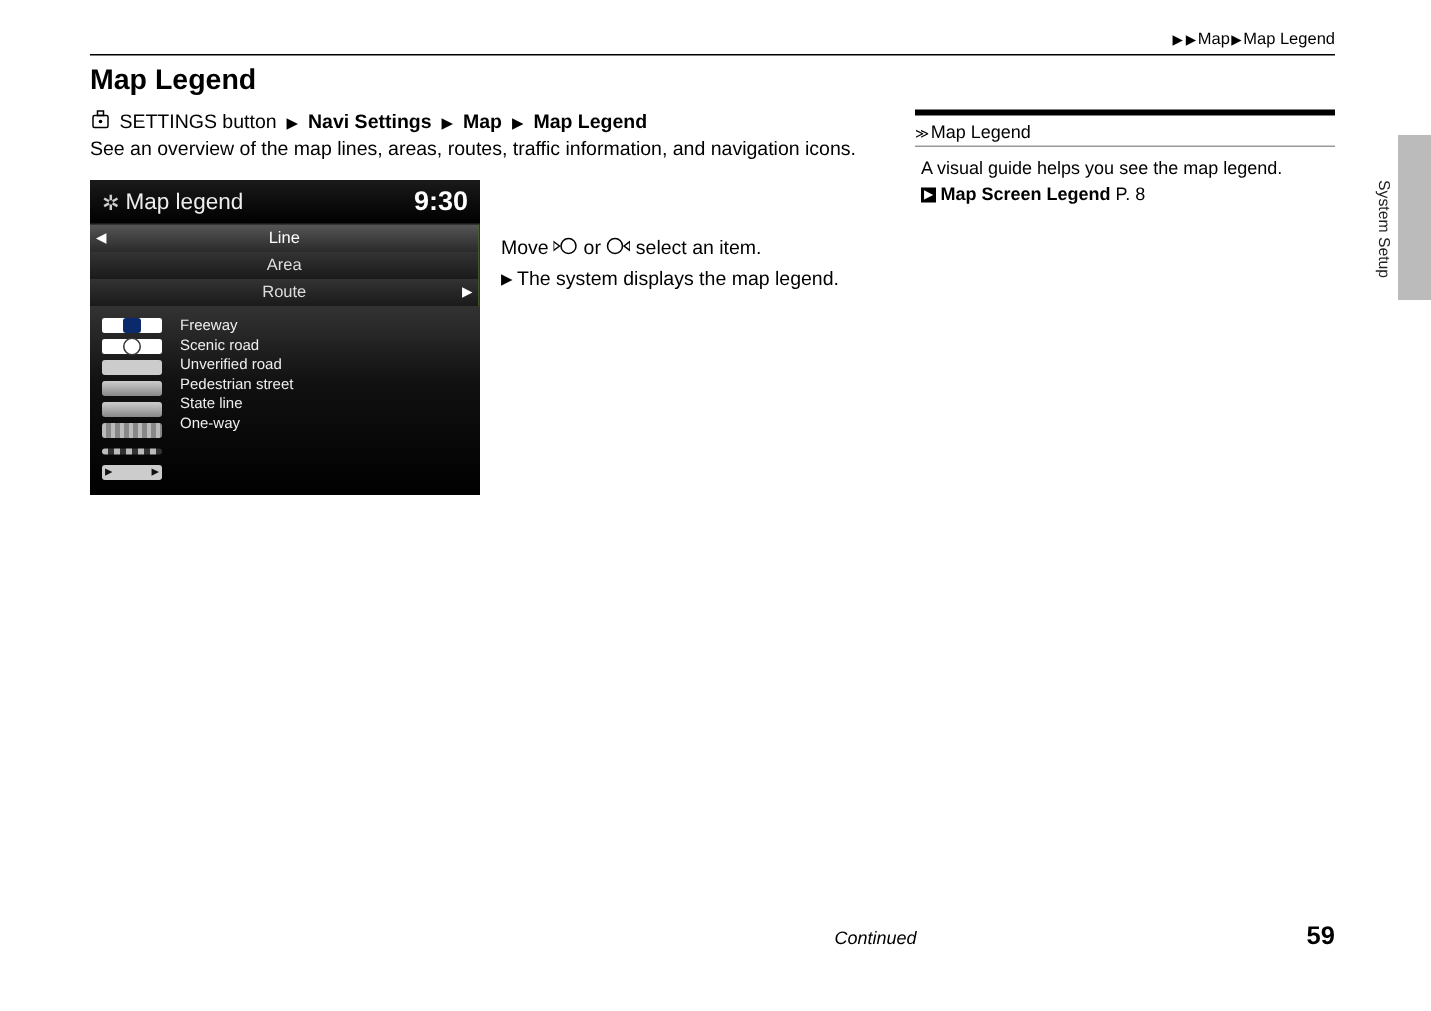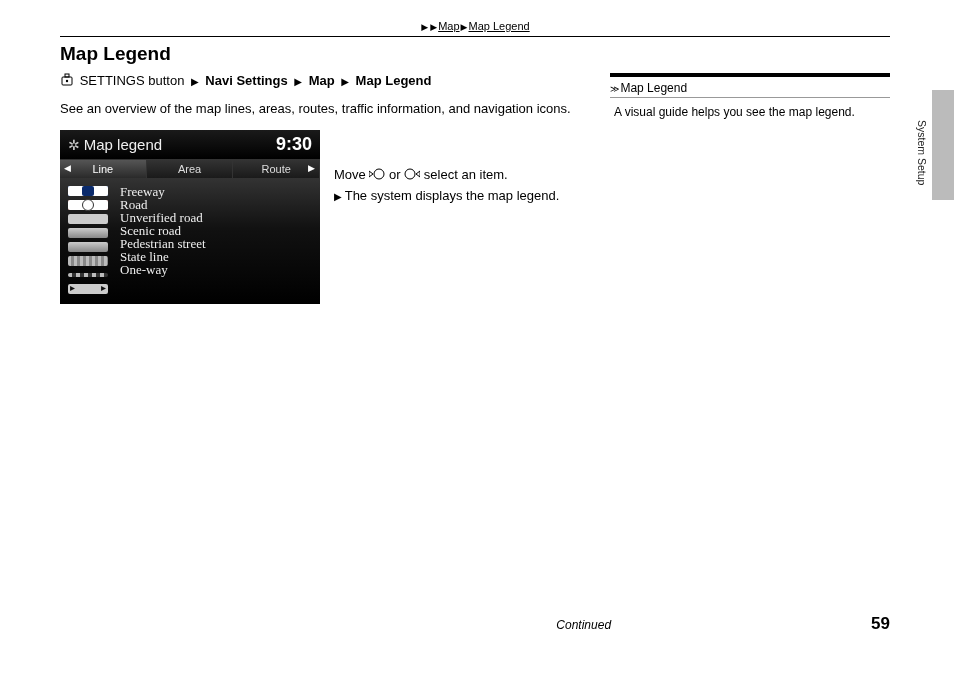--- a/index.html
+++ b/index.html
@@ -12,24 +12,23 @@
     position: relative;
     background: #fff;
   }
   .page {
     position: absolute;
     left: 60px;
     top: 20px;
     width: 830px;
   }
   .breadcrumb-top {
-    text-align: center;
+    text-align: right;
     font-size: 11px;
     padding-bottom: 4px;
-    text-decoration: underline;
   }
   .breadcrumb-top .tri {
     display: inline-block;
     font-size: 9px;
     vertical-align: middle;
     margin: 0 1px;
   }
   .top-rule {
     border: none;
     border-top: 1px solid #000;
@@ -41,21 +40,21 @@
     margin-bottom: 8px;
   }
   .columns {
     display: flex;
     gap: 30px;
   }
   .col-left { flex: 1 1 60%; }
   .col-right { flex: 0 0 280px; }
   .path-line {
     font-size: 13px;
-    margin-bottom: 10px;
+    margin-bottom: 0;
   }
   .path-line .icon-settings {
     display: inline-block;
     vertical-align: middle;
     margin-right: 2px;
   }
   .path-line .tri {
     font-size: 10px;
     vertical-align: middle;
     margin: 0 3px;
@@ -75,20 +74,21 @@
     padding: 4px 8px;
     border-bottom: 1px solid #333;
     background: linear-gradient(#1a1a1a,#000);
   }
   .ss-titlebar .ss-gear { font-size: 14px; color:#ccc; margin-right:4px;}
   .ss-title { font-size: 15px; font-weight: 500; color:#eee; flex:1;}
   .ss-clock { font-size: 18px; font-weight: 700; color:#fff;}
   .ss-tabs {
     display: flex;
     background: #84cc16;
+    flex-direction: column;
   }
   .ss-tab {
     flex: 1;
     text-align: center;
     font-size: 11px;
     padding: 3px 0;
     color: #ddd;
     border-right: 1px solid #333;
     background: linear-gradient(#333,#1a1a1a);
     position: relative;
@@ -148,26 +148,25 @@
   .road-chip.ped { background:linear-gradient(90deg,#bbb 0,#bbb 3px,#888 3px,#888 6px); background-size:6px 100%;}
   .road-chip.stateline { background:repeating-linear-gradient(90deg,#bbb 0 4px,#333 4px 8px); height:4px; margin:3px 0;}
   .road-chip.oneway { background:#ccc; position:relative;}
   .road-chip.oneway::before, .road-chip.oneway::after {
     content:"▸"; position:absolute; font-size:10px; color:#111; top:-2px;
   }
   .road-chip.oneway::before { left:2px;}
   .road-chip.oneway::after { right:2px;}
   .ss-list {
     flex: 1;
-    font-size: 13px;
+    font-size: 10px;
     color: #eee;
     line-height: 13px;
     padding-left: 4px;
     padding-top: 1px;
-    font-family: Liberation Serif, serif;
   }
   .ss-list div { white-space: nowrap; }
   .instruct { font-size: 13px; line-height: 1.5; margin-top: 35px; }
   .instruct .tri { font-size: 10px; vertical-align: middle; margin-right: 3px;}
   .knob-glyph {
     display: inline-block;
     vertical-align: middle;
   }
   .sidebar {
     border-top: 4px solid #000000;
@@ -262,23 +261,22 @@
               <div class="road-chip stateroute"></div>
               <div class="road-chip road"></div>
               <div class="road-chip unverified"></div>
               <div class="road-chip scenic"></div>
               <div class="road-chip ped"></div>
               <div class="road-chip stateline"></div>
               <div class="road-chip oneway"></div>
             </div>
             <div class="ss-list">
               <div>Freeway</div>
-              <div>Road</div>
+              <div>Scenic road</div>
               <div>Unverified road</div>
-              <div>Scenic road</div>
               <div>Pedestrian street</div>
               <div>State line</div>
               <div>One-way</div>
             </div>
           </div>
         </div>
 
         <div class="instruct">
           <p>
             <span>Move</span>
@@ -304,20 +302,24 @@
       </div>
     </div>
 
     <div class="col-right">
       <div class="sidebar">
         <div class="sidebar-head">
           <span class="dbl-tri">≫</span><span>Map Legend</span>
         </div>
         <div class="sidebar-body">
           <div>A visual guide helps you see the map legend.</div>
+          <div>
+            <span class="link-tri">▶</span><b>Map Screen Legend</b>
+            <span>P.</span> <span>8</span>
+          </div>
         </div>
       </div>
     </div>
   </div>
 </div>
 
 <div class="thumb-tab"></div>
 <div class="thumb-label">System Setup</div>
 
 <div class="footer">

